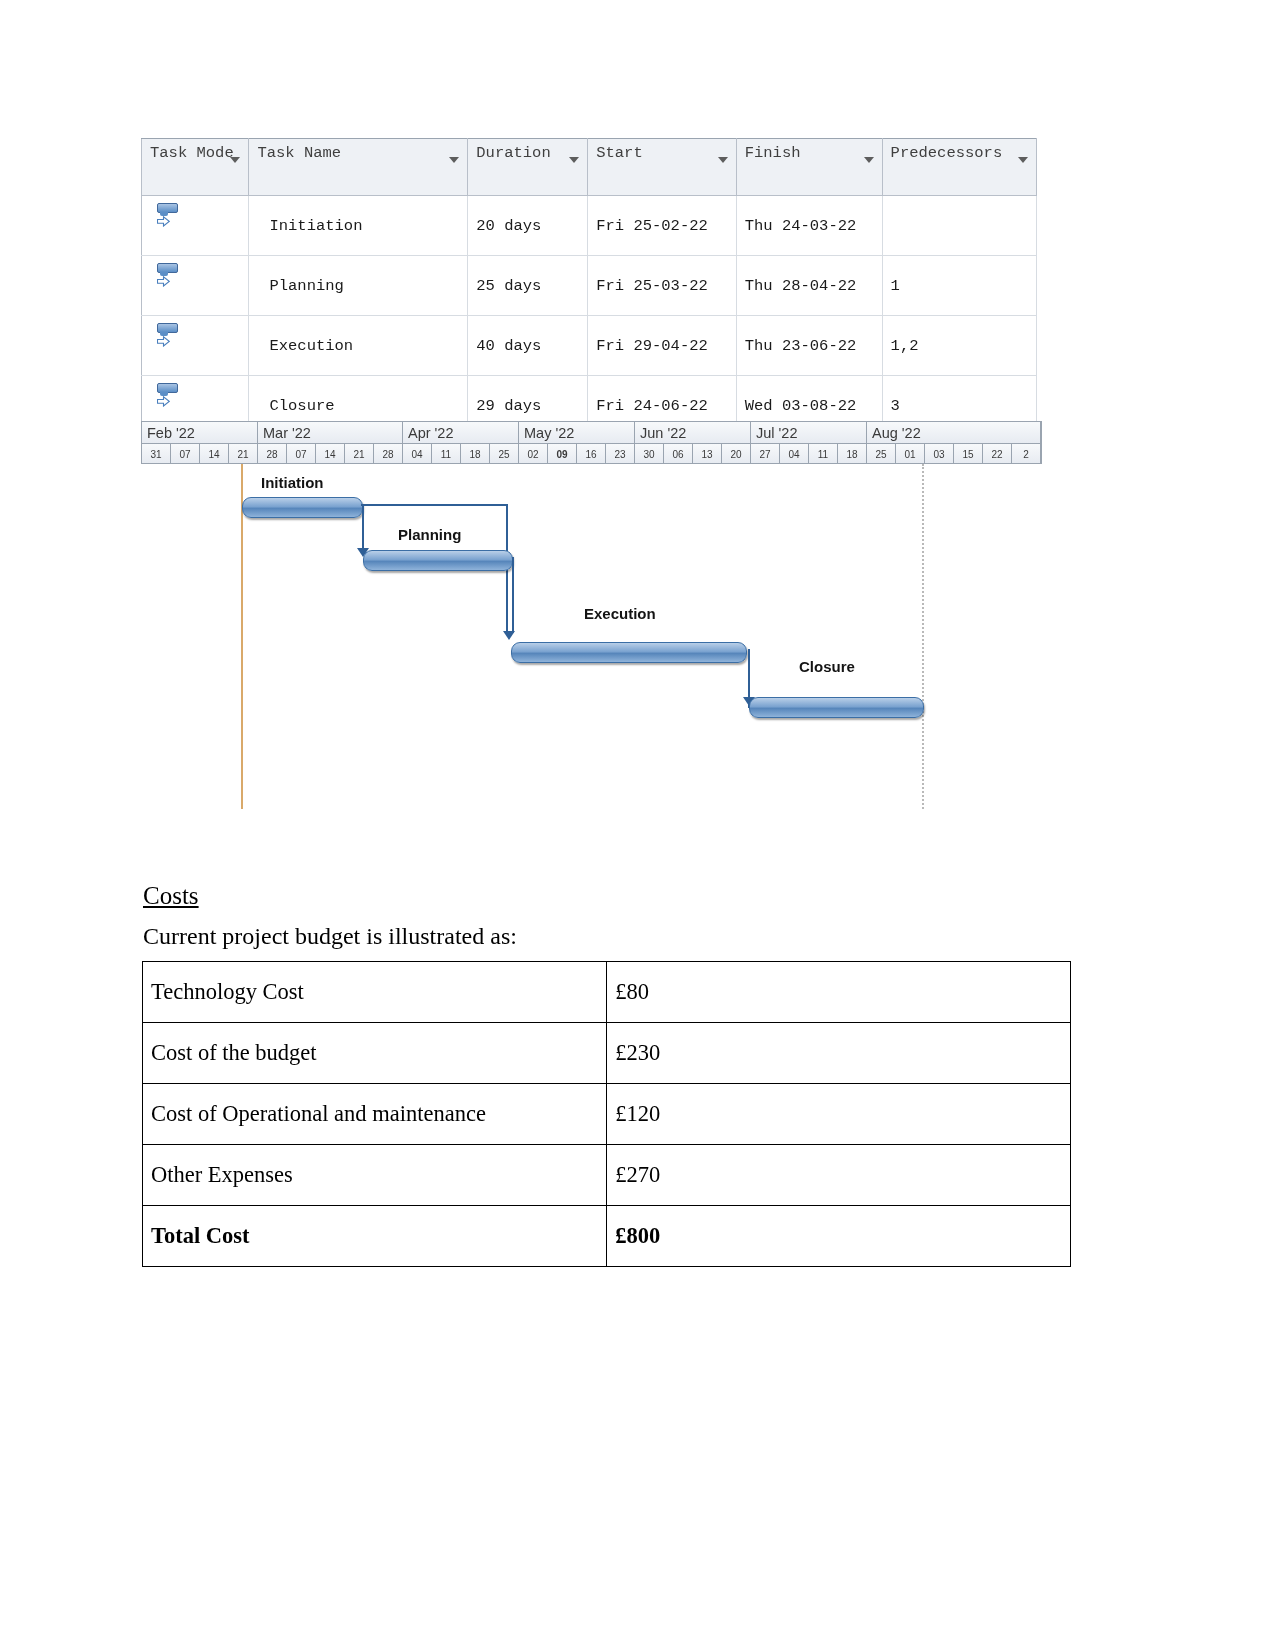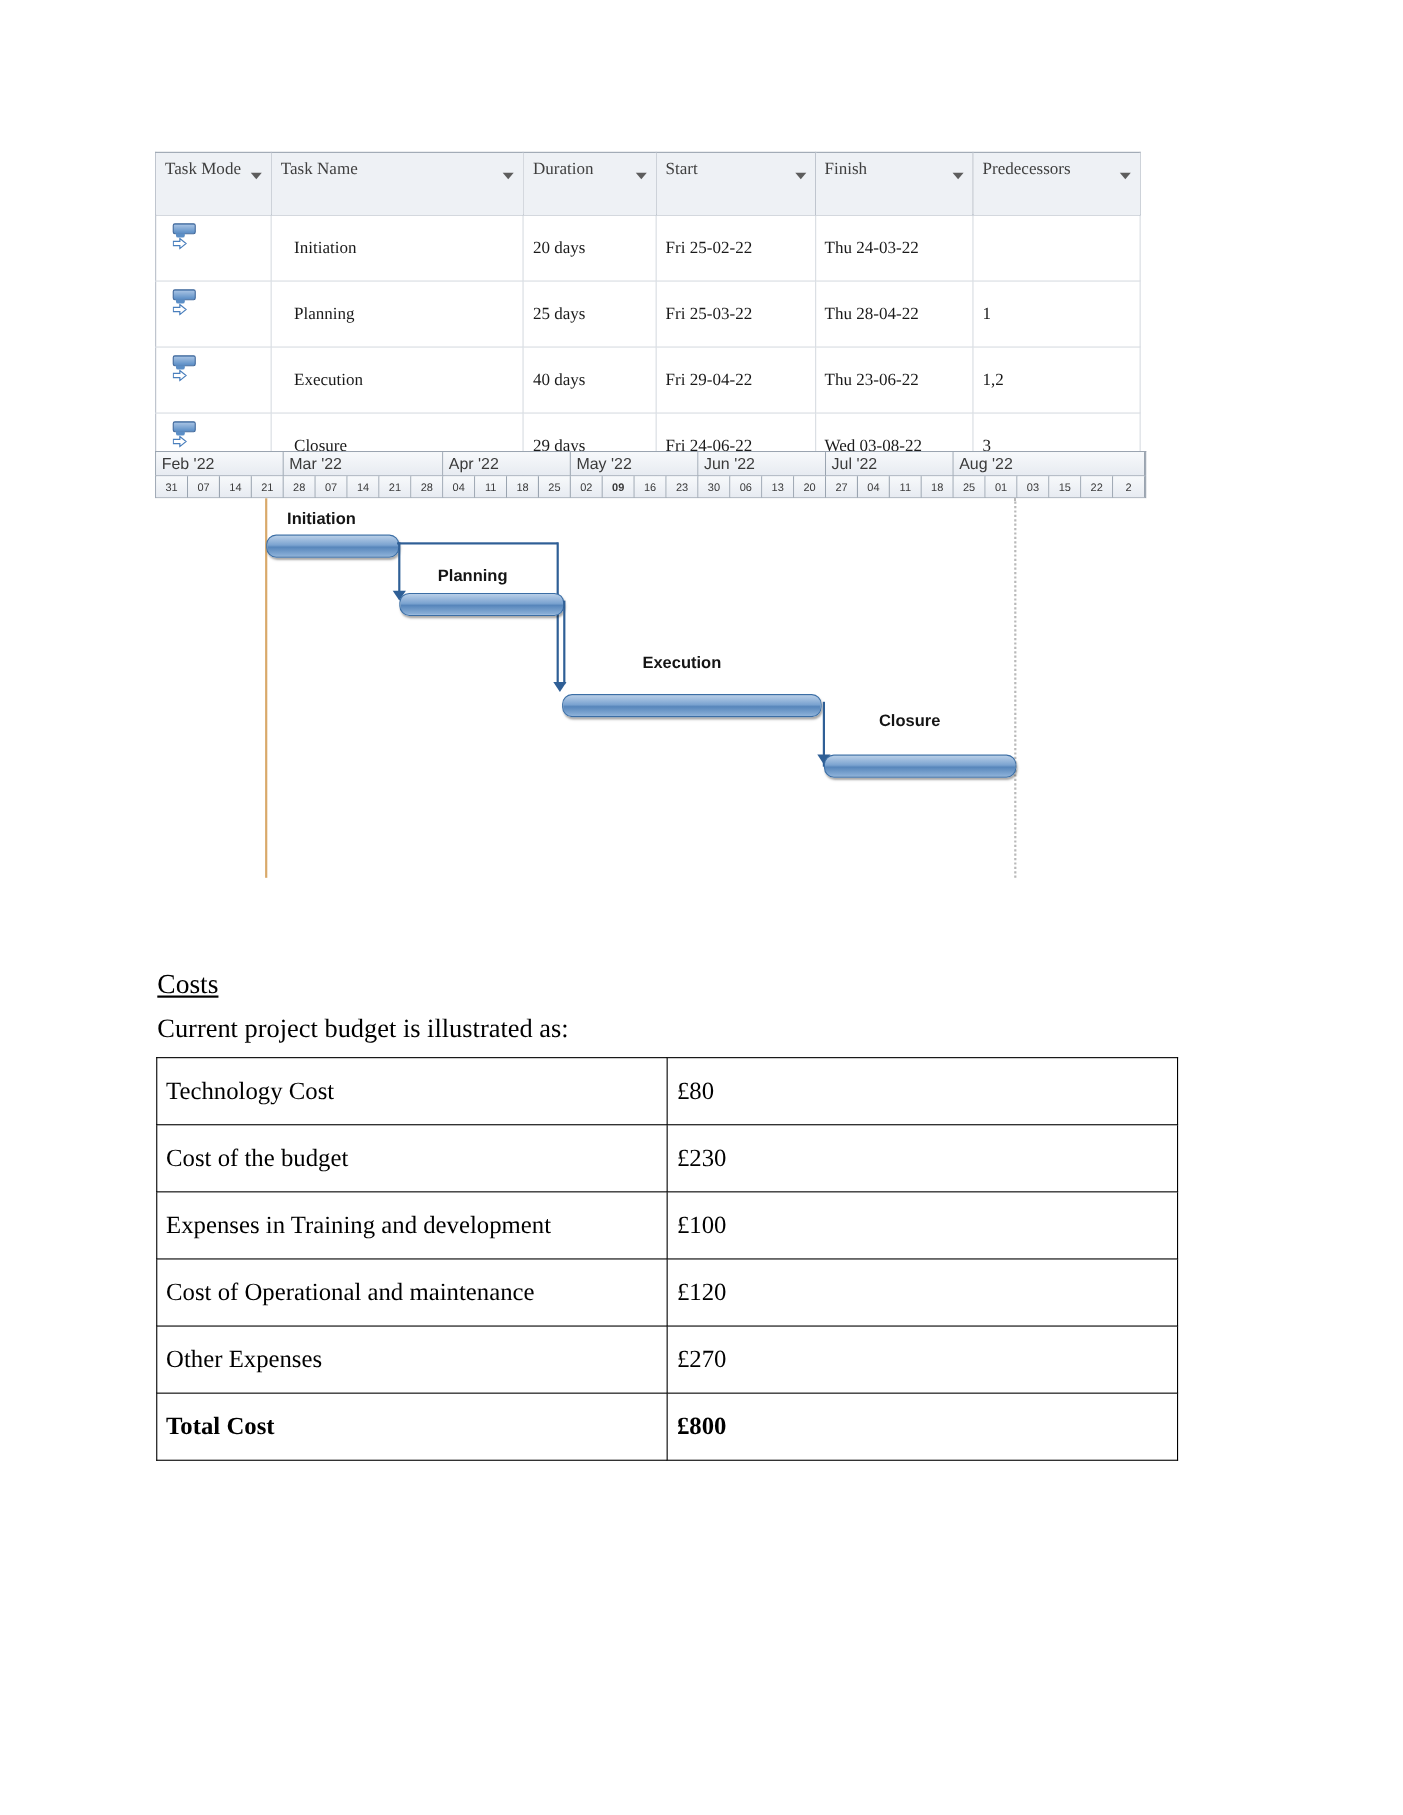--- a/index.html
+++ b/index.html
@@ -7,21 +7,21 @@
     width:1275px; height:1650px;
     background:#ffffff;
     font-family:"Liberation Serif", serif;
     position:relative;
     overflow:hidden;
   }
 
   
   .proj-grid{
     position:absolute; left:141px; top:138px; width:896px;
-    font-family:Liberation Serif, serif;
+    font-family:Liberation Mono, monospace;
     border-collapse:collapse;
   }
   .proj-grid td, .proj-grid th{ padding:0; }
 
   .hdr-row th{
     background:#eef1f5;
     border:1px solid #b8bfc9;
     border-top:1px solid #9aa4b0;
     color:#3f3f3f;
     font-weight:normal;
@@ -73,21 +73,21 @@
   .tm-icon .tm-bar:after{
     content:""; position:absolute; left:2px; top:8px;
     width:8px;height:4px;background:#5b8ec6;border-radius:0 0 2px 2px;
   }
   .tm-icon .tm-arrow{
     position:absolute; left:1px; top:14px; width:13px; height:11px;
   }
 
   
   .gantt{
-    position:absolute; left:141px; top:410px; width:901px; height:400px;
+    position:absolute; left:141px; top:421px; width:901px; height:400px;
   }
   .ts-months, .ts-weeks{
     display:flex; width:100%; box-sizing:border-box;
     font-family:"Liberation Sans", sans-serif;
     color:#3a3a3a;
   }
   .ts-months{
     height:22px; border:1px solid #9aa4b0; border-bottom:none;
     background:#eef1f5;
   }
@@ -347,24 +347,20 @@
   <tbody>
   <tr>
     <td class="col-a">Technology Cost</td>
     <td class="col-b">£80</td>
   </tr>
   <tr>
     <td class="col-a">Cost of the budget</td>
     <td class="col-b">£230</td>
   </tr>
   <tr>
-    <td class="col-a">Expenses in Training and development</td>
-    <td class="col-b">£100</td>
-  </tr>
-  <tr>
     <td class="col-a">Cost of Operational and maintenance</td>
     <td class="col-b">£120</td>
   </tr>
   <tr>
     <td class="col-a">Other Expenses</td>
     <td class="col-b">£270</td>
   </tr>
   <tr class="total">
     <td class="col-a">Total Cost</td>
     <td class="col-b">£800</td>

